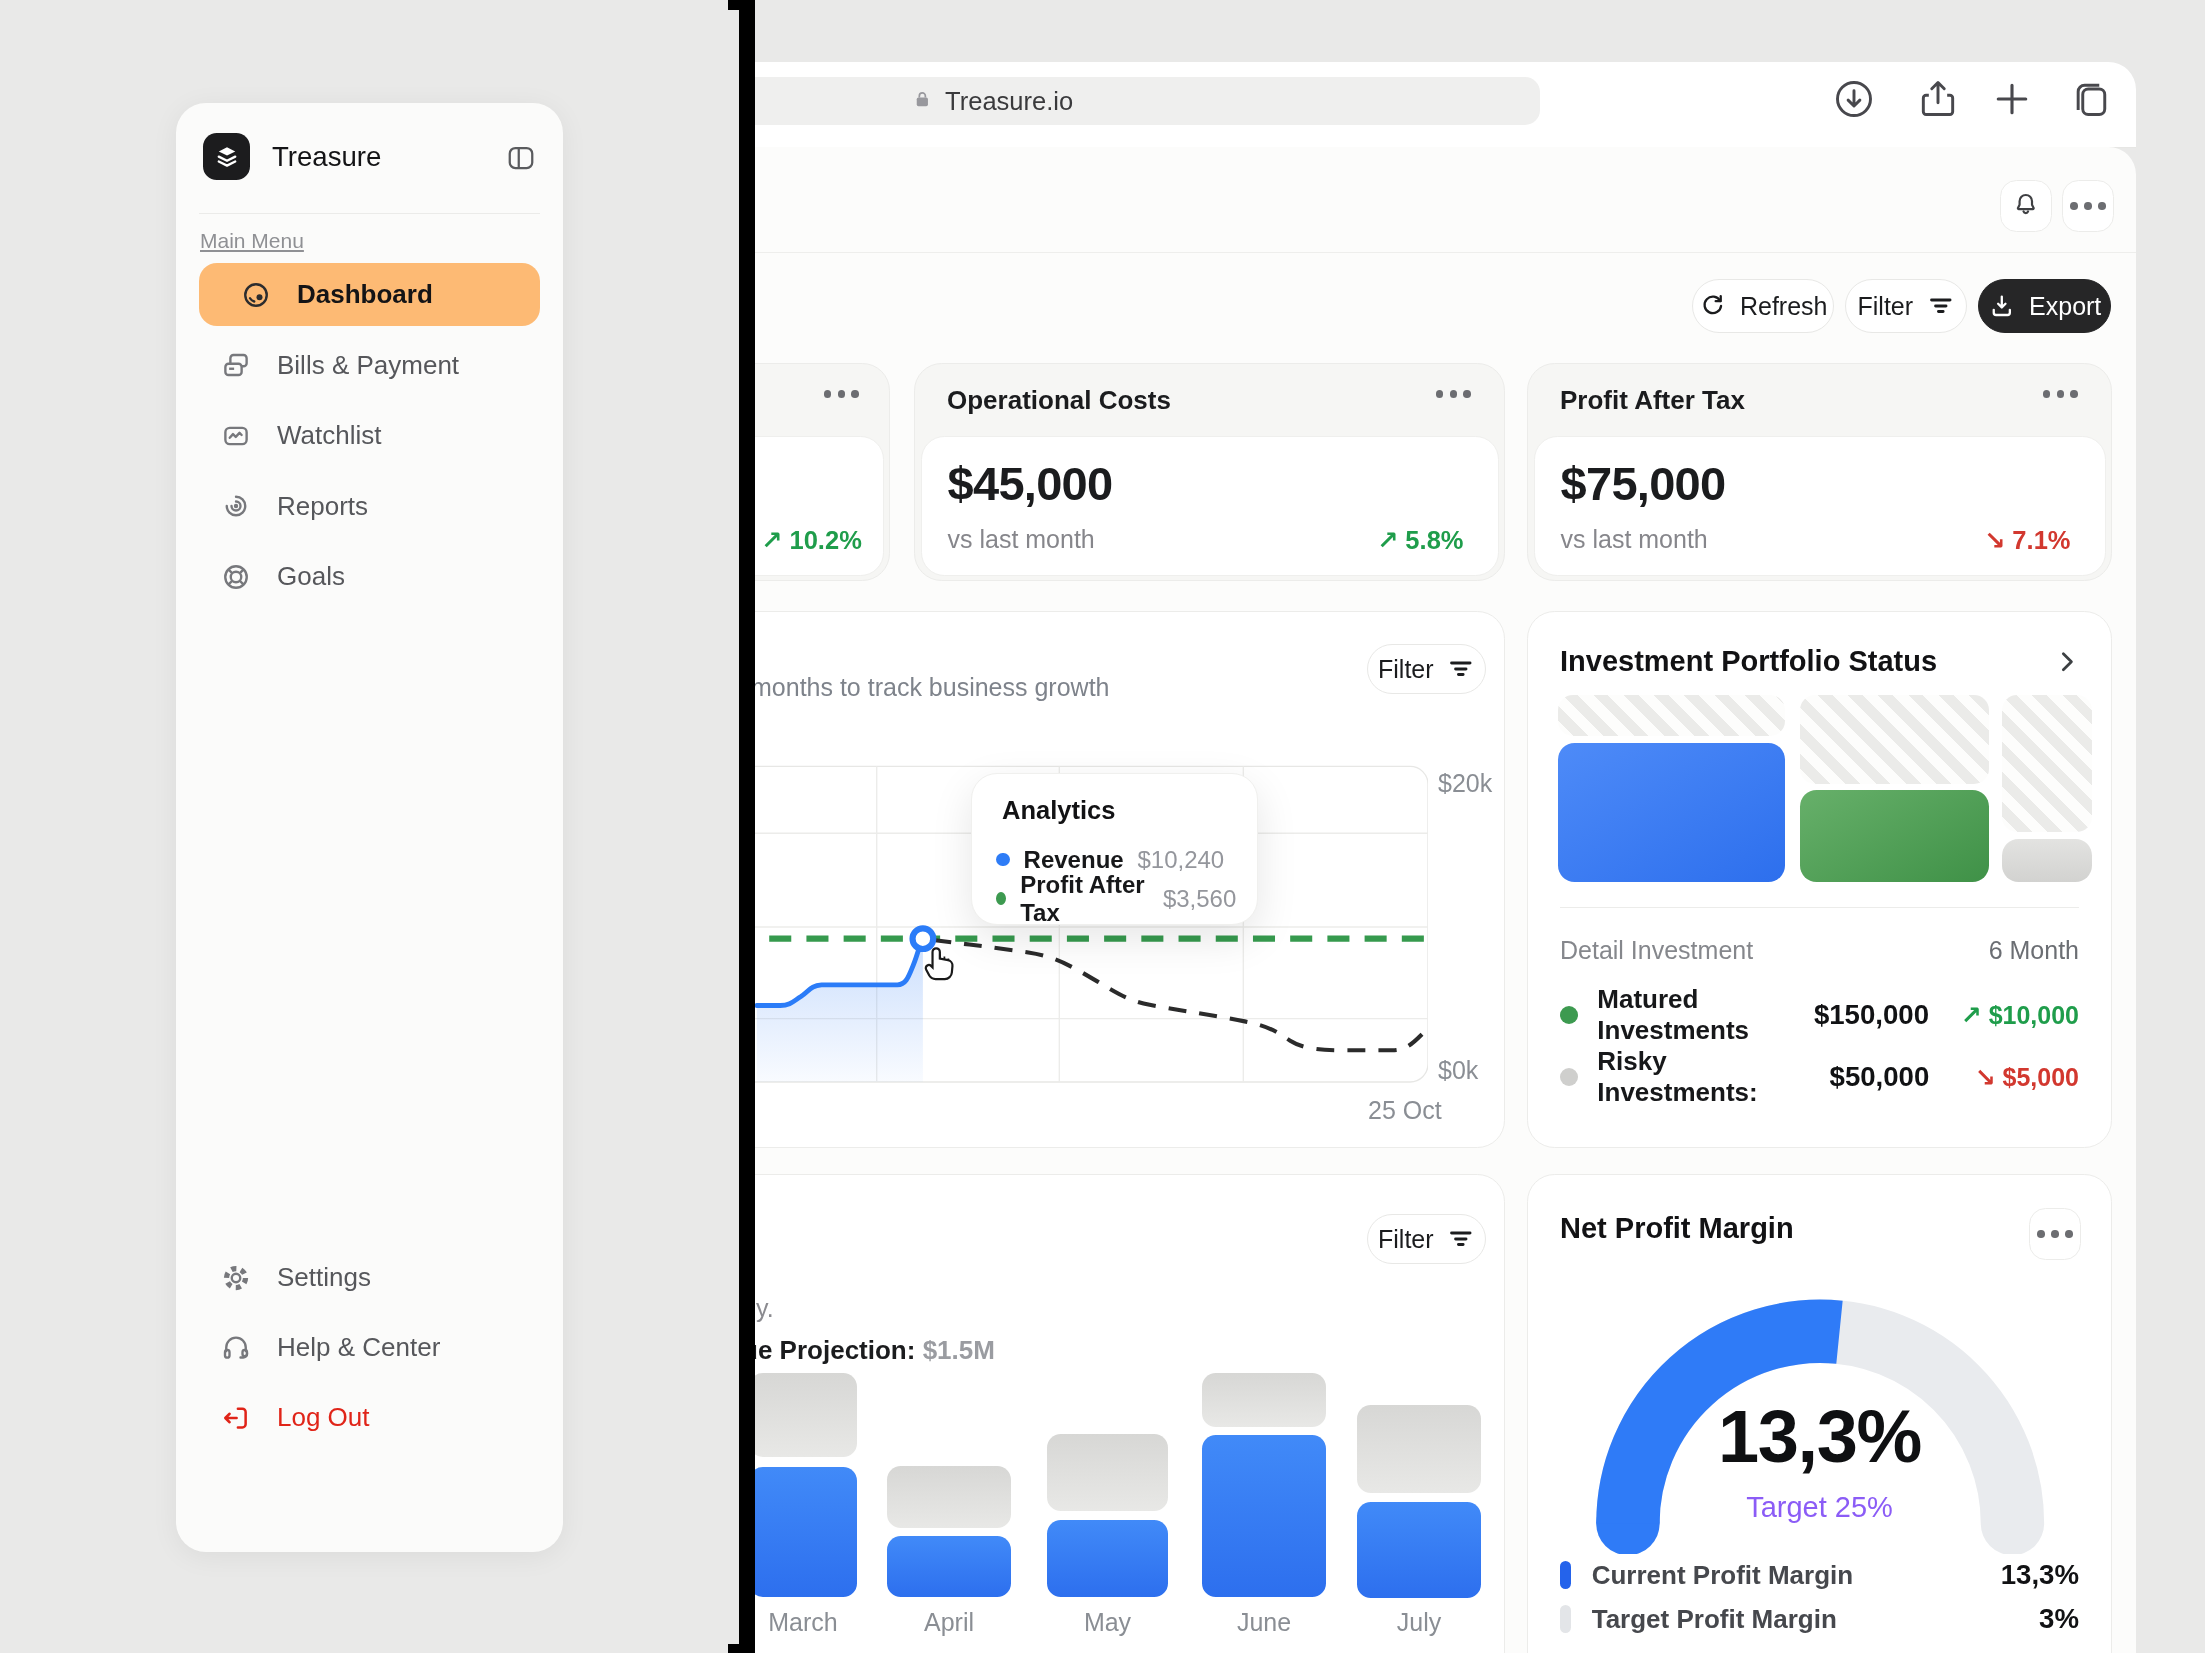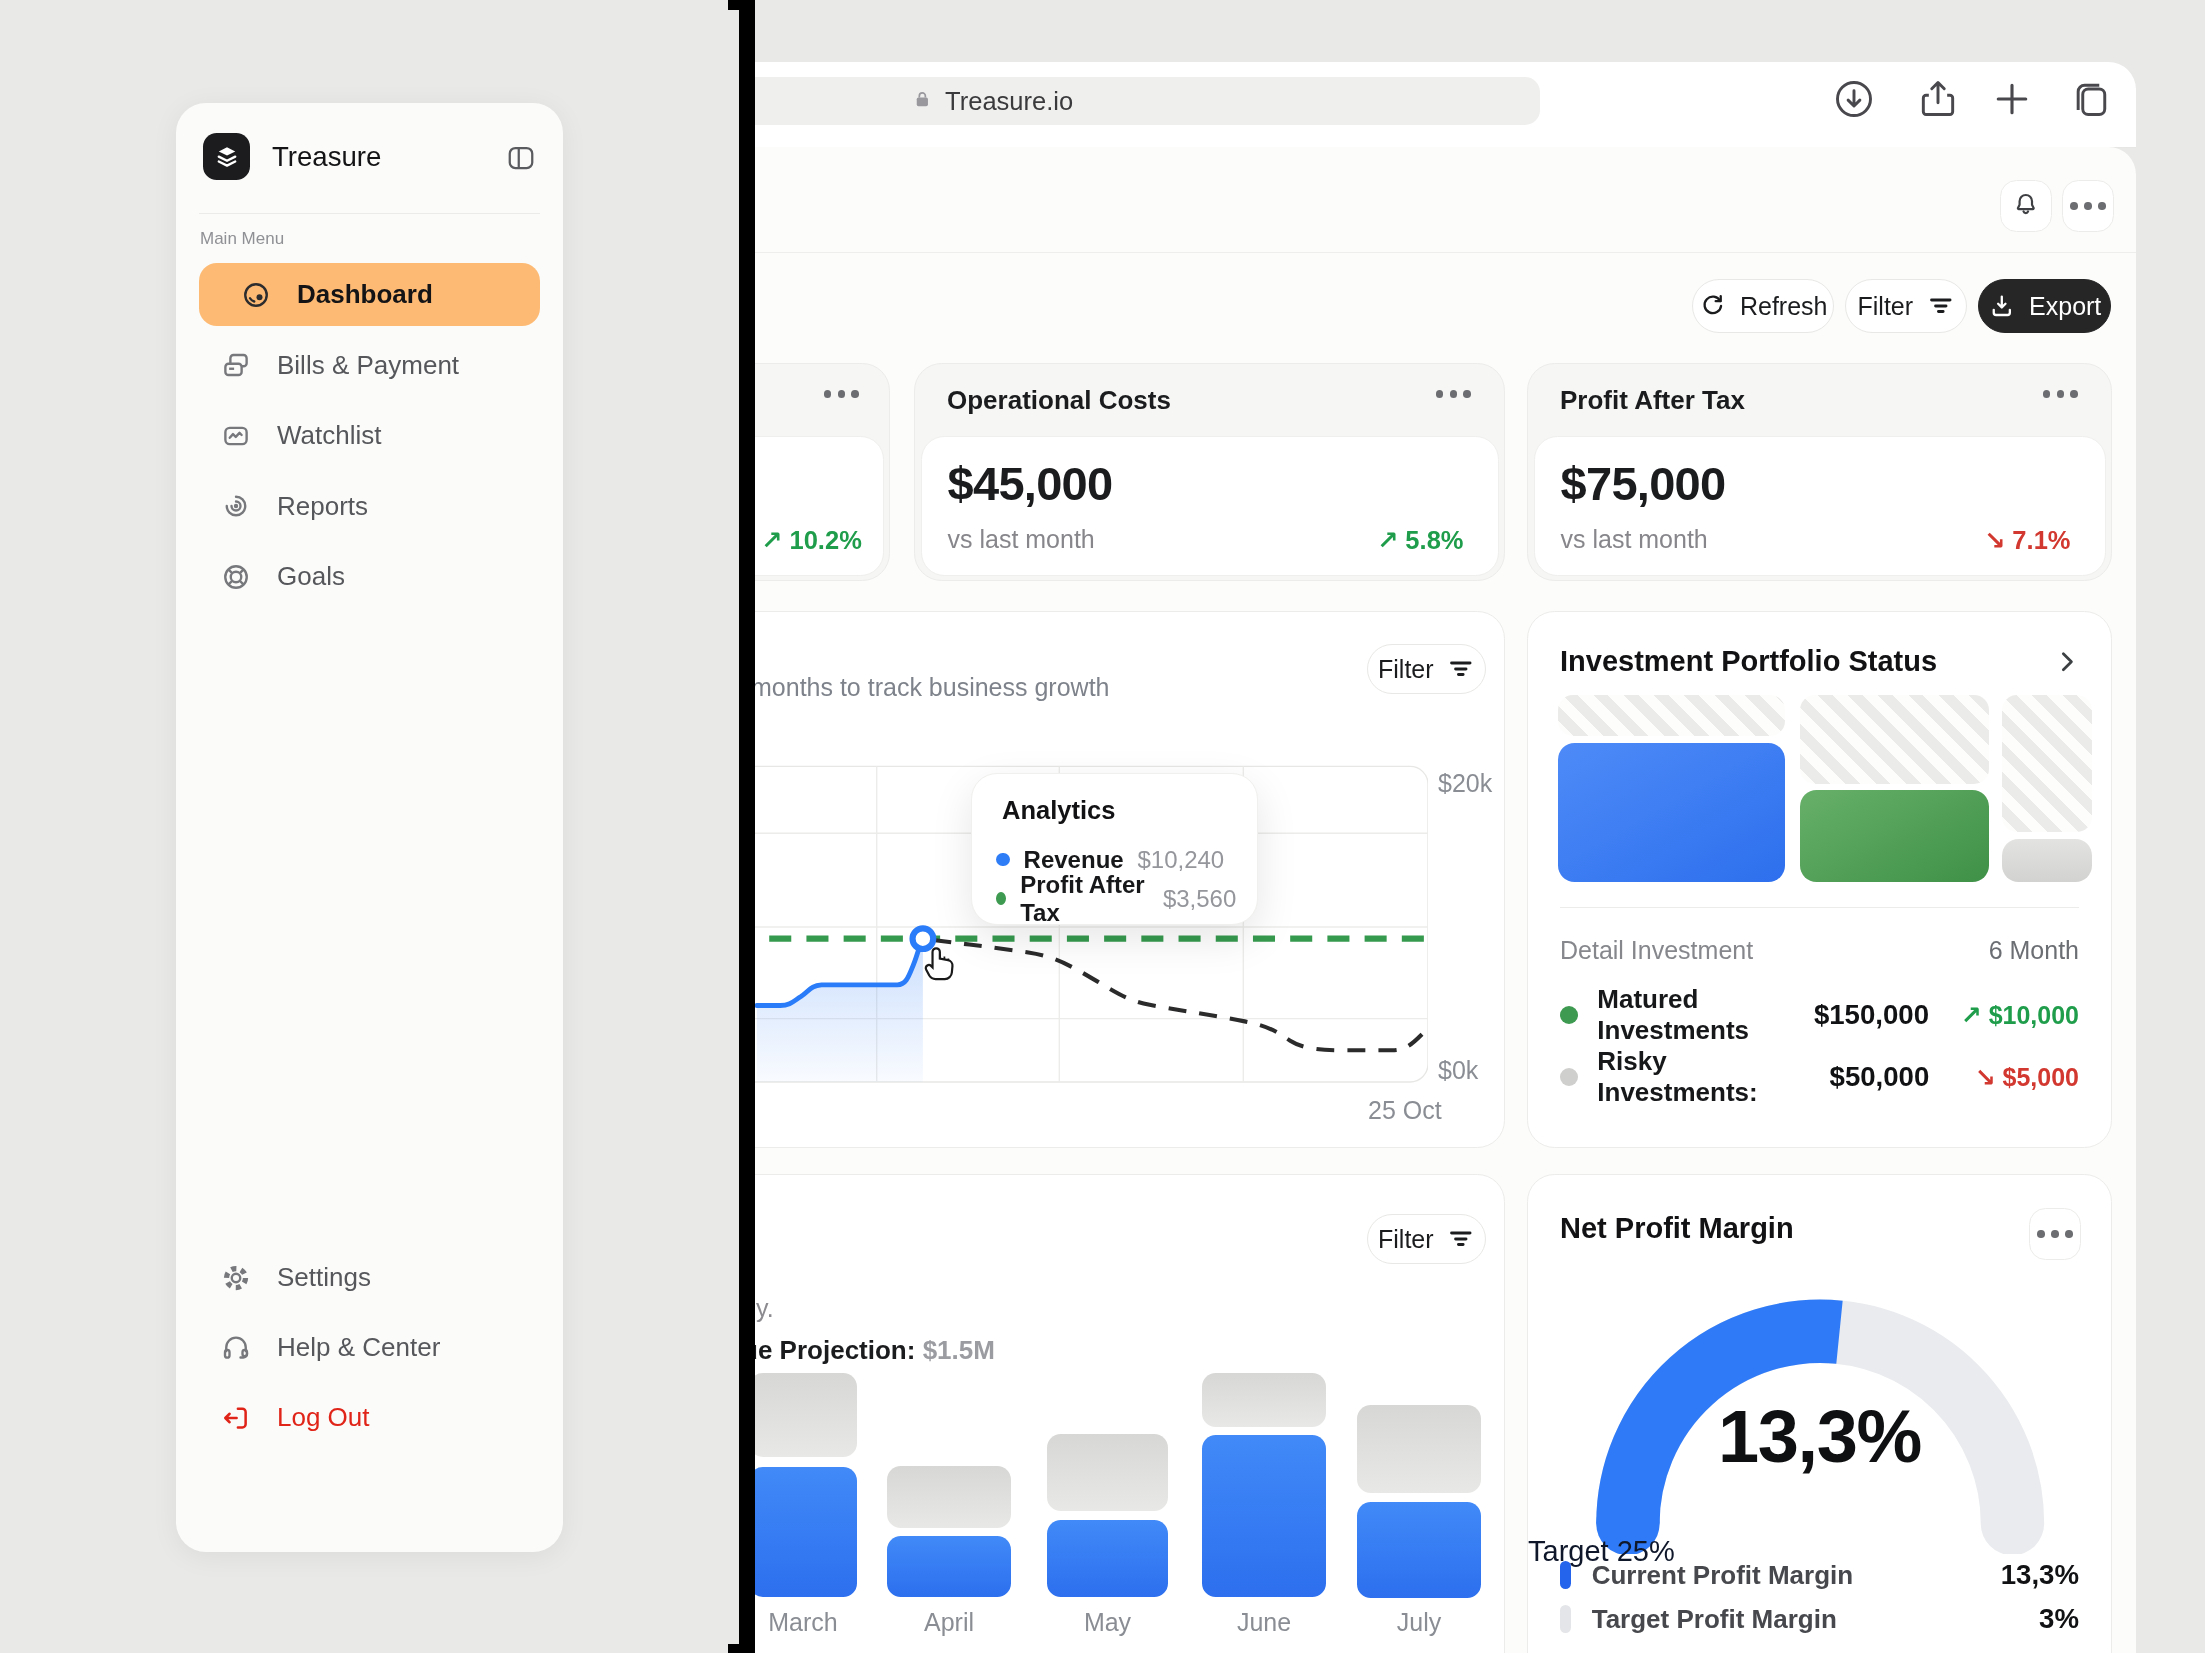--- a/index.html
+++ b/index.html
@@ -8,21 +8,21 @@
 
   
   .sidebar{position:absolute;left:176px;top:103px;width:387px;height:1449px;background:#fbfbfa;
            border-radius:30px;box-shadow:0 4.1px 27.6px rgba(0,0,0,.06);}
   .brand-row{position:absolute;left:27px;top:30px;right:27px;height:48px;}
   .brand-logo{position:absolute;left:0;top:0;width:47px;height:47px;background:#1c1c1e;border-radius:13.8px;
               display:flex;align-items:center;justify-content:center;}
   .brand-name{position:absolute;left:69px;top:8.3px;font-size:27.6px;font-weight:400;color:#141416;}
   .panel-toggle{position:absolute;right:0;top:9.6px;width:30px;height:30px;color:#5a5b5e;}
   .side-div{position:absolute;left:23px;right:23px;top:110px;height:1.4px;background:#ebebe9;}
-  .side-section{position:absolute;left:24px;top:126px;font-size:17px;color:#8f9094;}
+  .side-section{position:absolute;left:24px;top:126px;font-size:21px;color:#8f9094;text-decoration:underline;}
   .side-nav{position:absolute;left:23px;top:160px;right:23px;}
   .side-item{position:relative;height:63px;display:flex;align-items:center;border-radius:18px;margin-bottom:7.6px;}
   .side-item.active{background:#fdba74;padding-left:20px;}
   .side-ic{width:30px;height:30px;margin-left:22px;color:#77787c;display:flex;}
   .side-ic svg{width:30px;height:30px;}
   .side-lb{margin-left:26px;font-size:26px;color:#56575b;}
   .side-item.active .side-lb{color:#141416;font-weight:700;}
   .side-item.active .side-ic{color:#2c2c2e;}
   .side-foot{position:absolute;left:23px;right:23px;bottom:96px;}
   .side-foot .side-item{margin-bottom:6.9px;}
@@ -103,21 +103,21 @@
   .pf-rows{position:absolute;left:32px;right:32px;top:372px;}
   .pf-row{display:flex;align-items:center;height:62px;font-size:26px;}
   .pf-dot{width:18px;height:18px;border-radius:50%;margin-right:19.3px;flex:0 0 auto;}
   .pf-lb{flex:1;color:#17181a;font-weight:600;}
   .pf-val{width:172px;text-align:right;font-weight:700;color:#111214;font-size:27.6px;}
   .pf-delta{width:150px;text-align:right;font-weight:700;font-size:25px;}
 
   
   .np-value{position:absolute;left:0;width:583px;text-align:center;top:219px;font-size:74px;font-weight:600;
             color:#0f1012;letter-spacing:-1.4px;}
-  .np-target{position:absolute;left:0;width:583px;top:316px;font-size:29px;color:#0f172a;margin-top:44px;}
+  .np-target{position:absolute;left:0;width:583px;text-align:center;top:316px;font-size:29px;color:#8b5cf6;}
   .np-legend{position:absolute;left:32px;right:32px;top:378px;}
   .np-row{display:flex;align-items:center;height:44px;font-size:26px;}
   .np-pill{width:11px;height:27.6px;border-radius:5.5px;margin-right:20.7px;flex:0 0 auto;}
   .np-lb{flex:1;color:#46484d;font-weight:600;}
   .np-val{font-weight:700;color:#111214;font-size:27.6px;}
 </style>
 </head>
 <body>
 
 <div class="screen">

